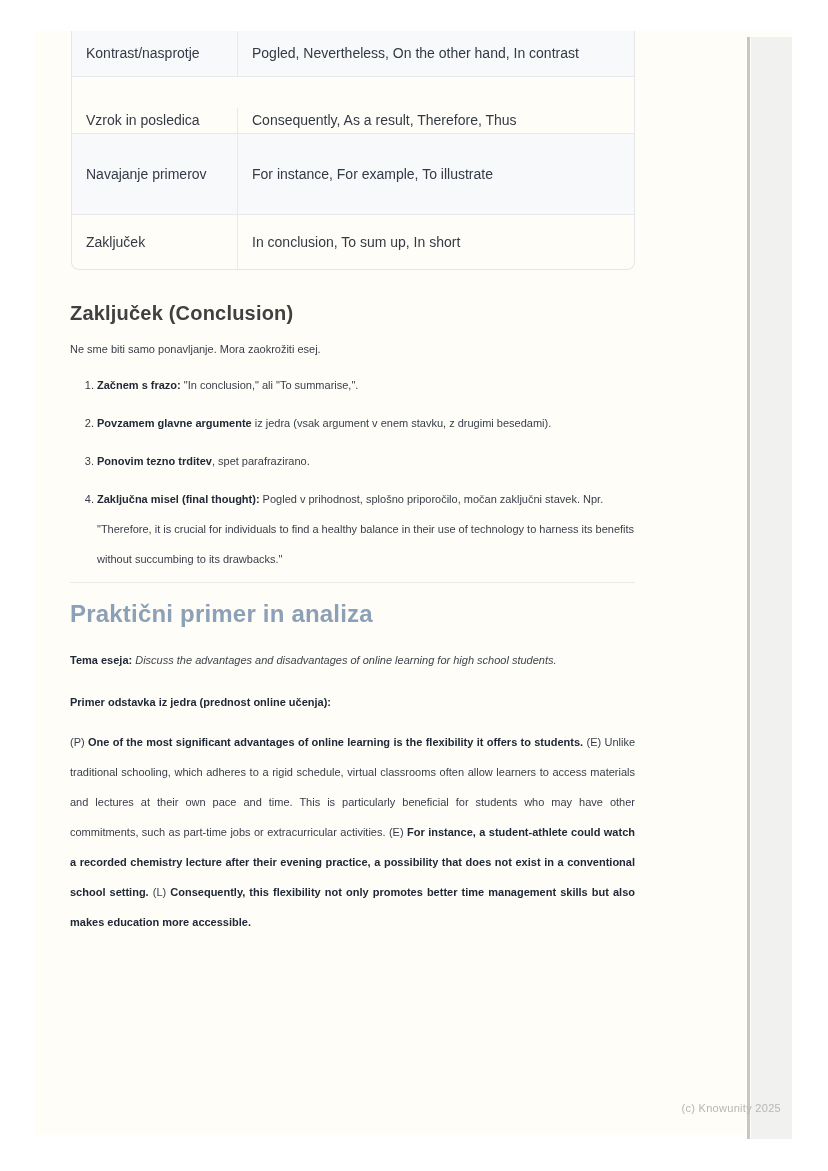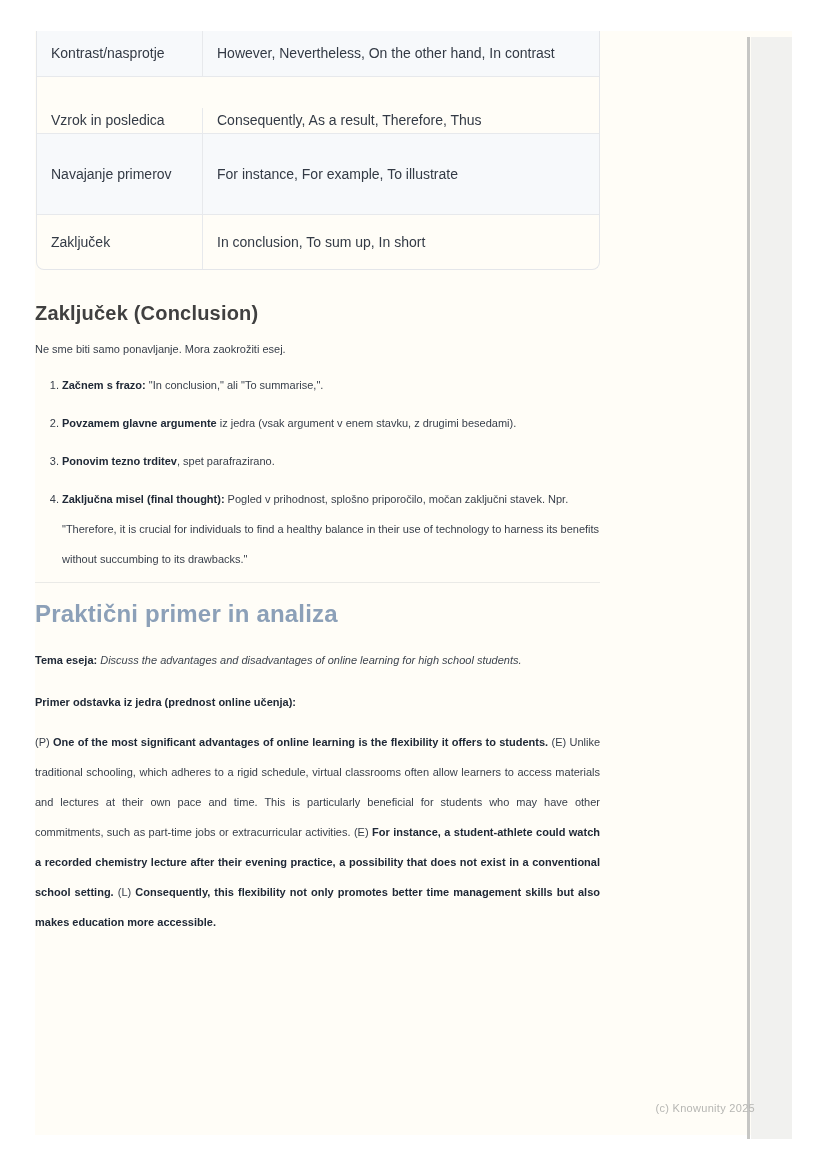--- a/index.html
+++ b/index.html
@@ -19,21 +19,21 @@
   .scroll-track {
     position:absolute; top:6px; bottom:-4px; right:0;
     width:41px; background:#F1F1EF; z-index:0;
   }
   .scroll-thumb {
     position:absolute; top:6px; bottom:-4px; left:712px;
     width:3px; background:#C6C6C4; z-index:0;
   }
   .content {
     position:relative; z-index:1;
-    width:565px;
+    margin-left:35px; width:565px;
   }
   
   .lw-table {
     width:562px; margin-left:1px;
     border:1px solid #E4E6EA; border-top:none;
     border-radius:0 0 8px 8px;
     overflow:hidden;
     background:transparent;
   }
   .t-row { display:flex; border-bottom:1px solid #E7E9EC; }
@@ -73,39 +73,39 @@
   ol.steps li { margin-bottom:8px; }
   ol.steps li::marker { color:#373E4A; }
   hr.divider {
     border:none; border-top:1px solid #EAEAE7;
     margin:6px 0 0; width:565px;
   }
   .tema { margin-top:16px; text-align:justify; }
   .primer-label { margin-top:12px; font-weight:700; color:#202937; }
   .example { margin-top:10px; text-align:justify; }
   .footer {
-    position:absolute; right:37px; bottom:20px;
+    position:absolute; right:11px; bottom:20px;
     font-size:11px; line-height:13px; color:#B6B6B3;
     letter-spacing:0.3px; z-index:2; white-space:nowrap;
   }
 </style>
 </head>
 <body>
 
 <div class="page">
 
   <div class="scroll-track"></div>
   <div class="scroll-thumb"></div>
 
   <div class="content">
 
     <div class="lw-table">
       <div class="t-row r1 stripe">
         <div class="t-c1">Kontrast/nasprotje</div>
-        <div class="t-c2">However, Nevertheless, On the other hand, In contrast</div>
+        <div class="t-c2">Pogled, Nevertheless, On the other hand, In contrast</div>
       </div>
       <div class="t-row r2">
         <div class="t-c1">Vzrok in posledica</div>
         <div class="t-c2">Consequently, As a result, Therefore, Thus</div>
       </div>
       <div class="t-row r3 stripe">
         <div class="t-c1">Navajanje primerov</div>
         <div class="t-c2">For instance, For example, To illustrate</div>
       </div>
       <div class="t-row r4">

